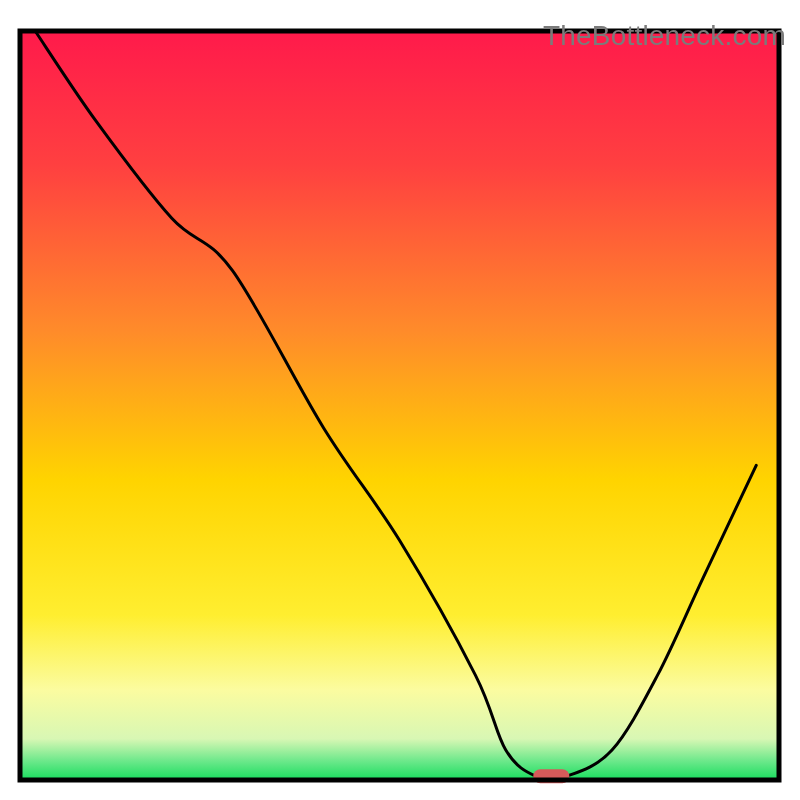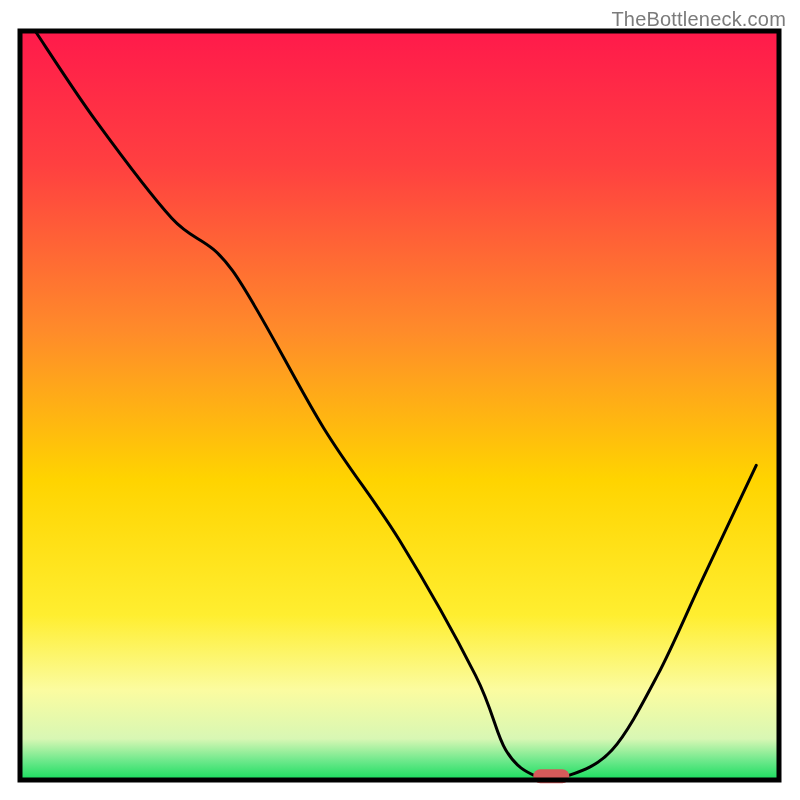--- a/index.html
+++ b/index.html
@@ -11,24 +11,24 @@
     background: #ffffff;
     font-family: Arial, Helvetica, sans-serif;
   }
   .chart-wrapper {
     position: relative;
     width: 800px;
     height: 800px;
   }
   .watermark {
     position: absolute;
-    top: 8px;
+    top: 20px;
     right: 14px;
     color: #7b7b7b;
-    font-size: 20px;
+    font-size: 28px;
     font-weight: 400;
     letter-spacing: 0.2px;
   }
   svg {
     display: block;
   }
 </style>
 </head>
 <body>
 

